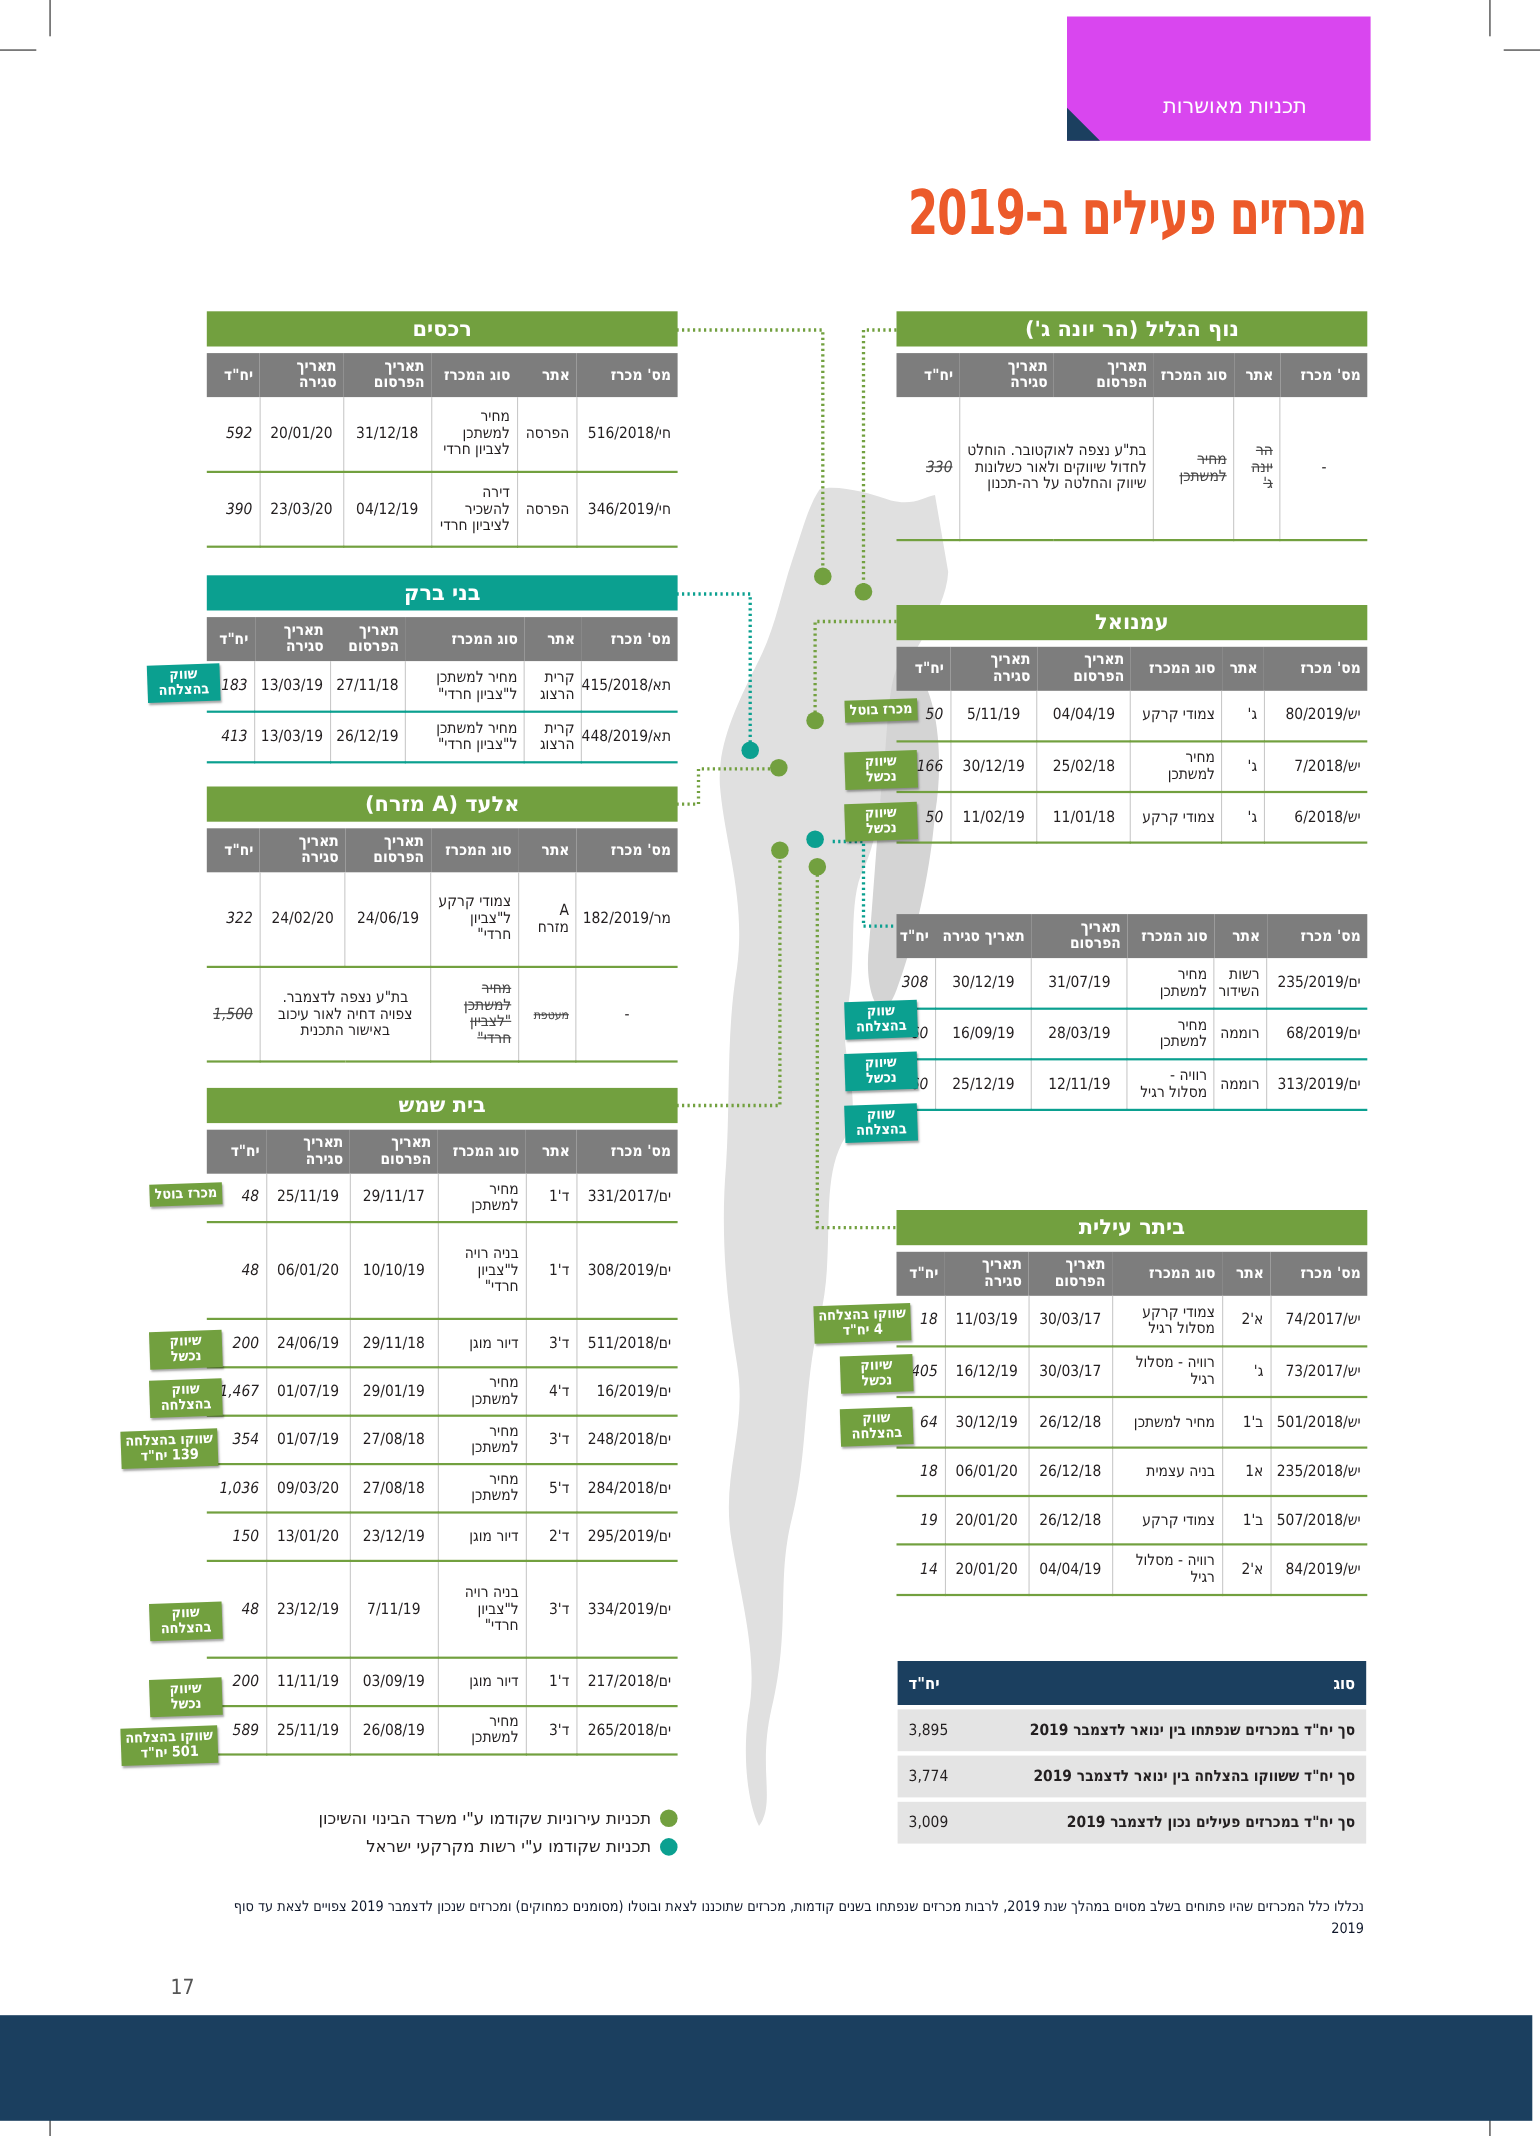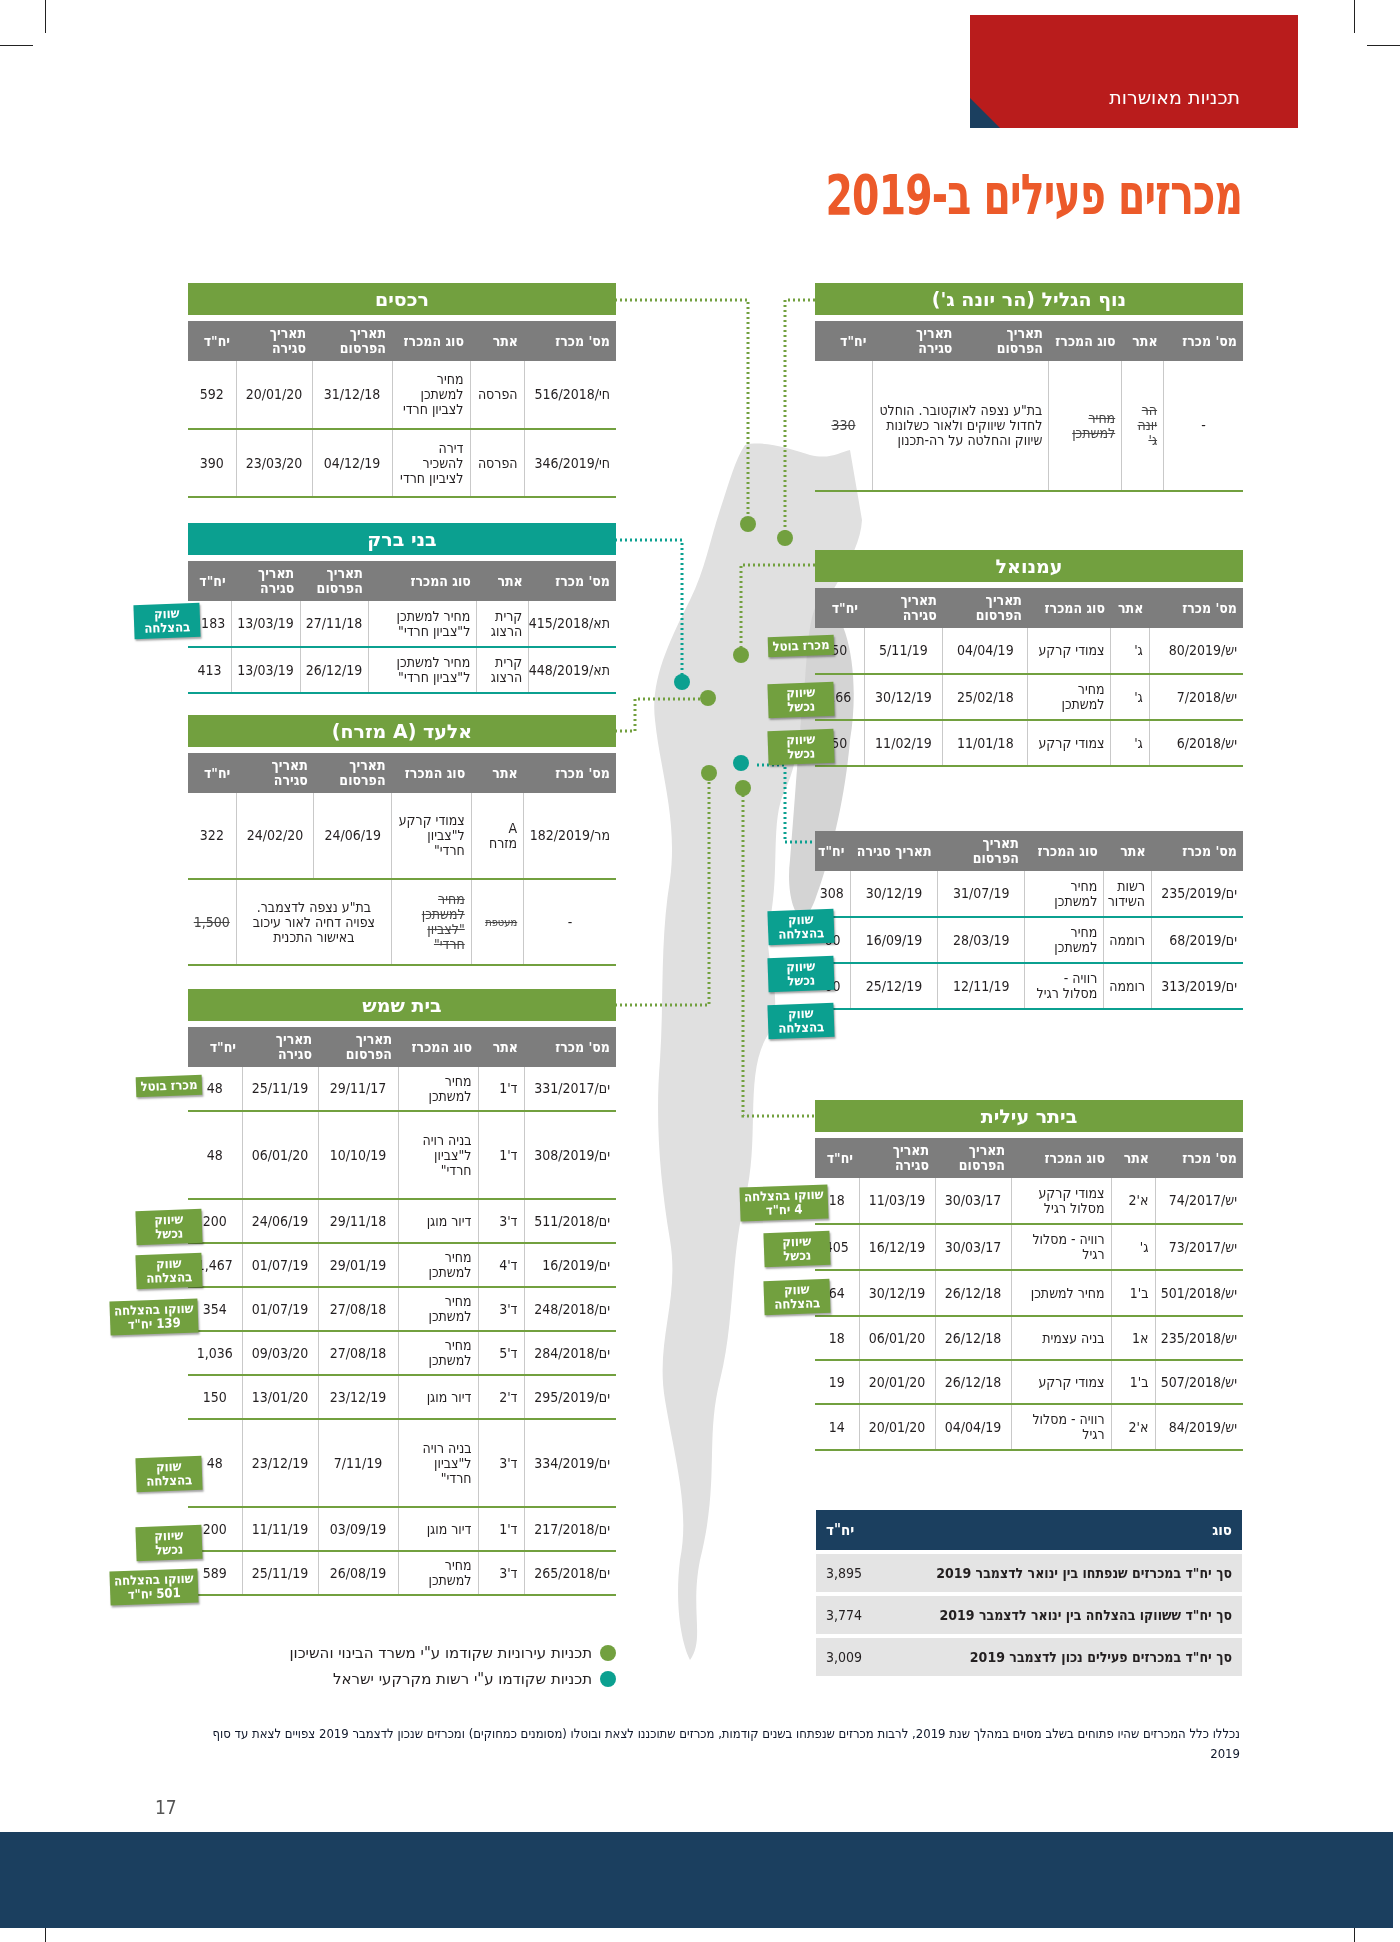--- a/index.html
+++ b/index.html
@@ -1,40 +1,40 @@
 <!DOCTYPE html>
 <html lang="he" dir="rtl"><head>
 <meta charset="utf-8">
 <style>
   * { box-sizing: border-box; margin: 0; padding: 0; }
   html, body { width: 1400px; height: 1942px; background: #ffffff; overflow: hidden; }
   body { position: relative; font-family: "DejaVu Sans Condensed", "DejaVu Sans", "Liberation Sans", sans-serif; color: #231f20; }
 
   .crop { position: absolute; background: #222; }
 
-  .section-tag { position: absolute; left: 970px; top: 15px; width: 328px; height: 113px; background: #b91c1c; }
+  .section-tag { position: absolute; left: 970px; top: 15px; width: 276px; height: 113px; background: #d946ef; }
   .section-tag .tri { position: absolute; left: 0; bottom: 0; width: 0; height: 0; border-bottom: 30px solid #1b3f5f; border-right: 30px solid transparent; }
   .section-tag .label { position: absolute; right: 58px; top: 71px; color: #fff; font-size: 19px; font-family: "DejaVu Sans", sans-serif; }
 
   .page-title { position: absolute; right: 158px; top: 162px; color: #ec5a2a; font-family: "DejaVu Sans Condensed", "DejaVu Sans", sans-serif; font-weight: bold; font-size: 56px; transform: scaleX(0.78); transform-origin: right center; white-space: nowrap; letter-spacing: -1px; }
 
   .map { position: absolute; left: 0; top: 0; width: 1400px; height: 1942px; pointer-events: none; }
 
   .block { position: absolute; width: 428px; }
   .block .title { height: 32px; color: #fff; font-weight: bold; font-size: 19px; text-align: center; line-height: 32px; font-family: "DejaVu Sans", sans-serif; }
   .block.green .title { background: #72a03f; }
   .block.teal .title { background: #0ba090; }
   table { width: 100%; border-collapse: collapse; margin-top: 6px; table-layout: fixed; }
   th { background: #7d7d7d; color: #fff; font-weight: bold; font-size: 14px; line-height: 15px; padding: 4px 6px; text-align: right; vertical-align: middle; height: 40px; font-family: "DejaVu Sans Condensed", "DejaVu Sans", sans-serif; }
   td { font-size: 14px; line-height: 15px; padding: 3px 6px; text-align: right; vertical-align: middle; border-left: 1px solid #c9c9c9; font-family: "DejaVu Sans Condensed", "DejaVu Sans", sans-serif; }
   td:last-child { border-left: none; }
   .green tbody tr { border-bottom: 2px solid #72a03f; }
   .teal tbody tr { border-bottom: 2px solid #0ba090; }
   td.num { text-align: center; white-space: nowrap; }
-  td.units { text-align: center; white-space: nowrap; }
+  td.units { text-align: right; white-space: nowrap; font-style: italic; }
   td.strike { text-decoration: line-through; color: #444; }
 
   .badge { position: absolute; width: 66px; padding: 3px 4px; color: #fff; font-weight: bold; font-size: 13px; line-height: 14px; text-align: center; box-shadow: 1px 2px 2px rgba(0,0,0,0.35); font-family: "DejaVu Sans Condensed", "DejaVu Sans", sans-serif; transform: rotate(-2deg); }
   .badge.g { background: #72a03f; }
   .badge.t { background: #0ba090; }
   .badge.wide { width: 88px; }
 
   .summary { position: absolute; left: 816px; top: 1510px; width: 426px; font-family: "DejaVu Sans Condensed", "DejaVu Sans", sans-serif; }
   .summary .head { background: #1b3f5f; color: #fff; font-weight: bold; display: flex; justify-content: space-between; padding: 0 10px; height: 40px; line-height: 40px; font-size: 15px; }
   .summary .row { background: #e4e4e4; display: flex; justify-content: space-between; padding: 0 10px; height: 38px; line-height: 38px; font-size: 14px; margin-top: 4px; }

